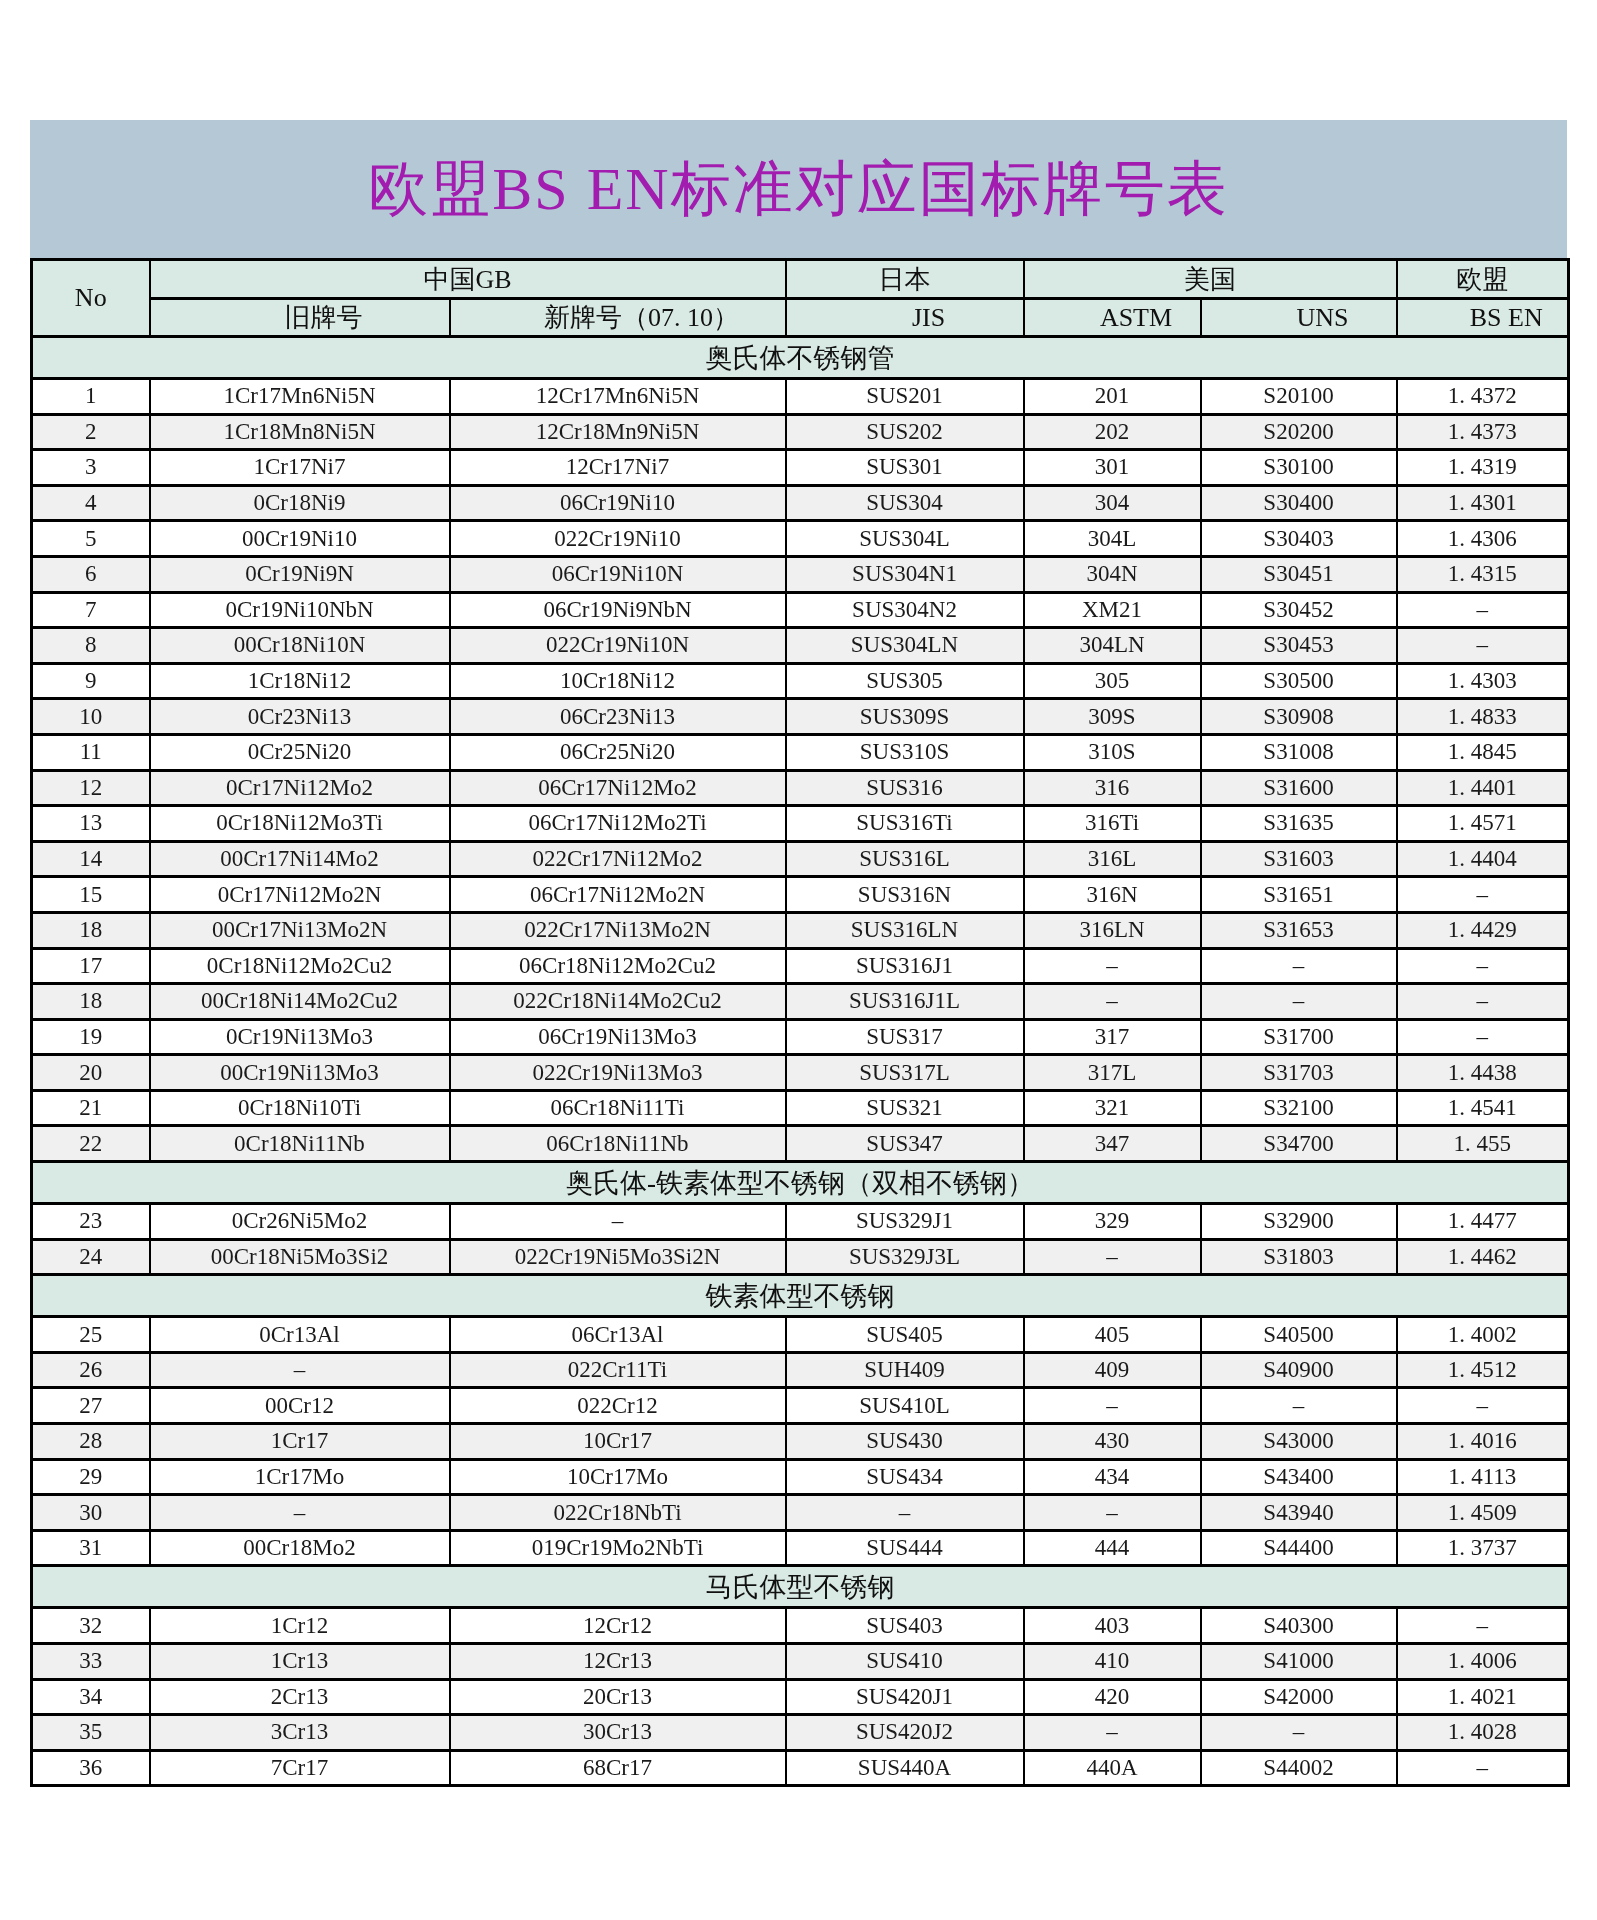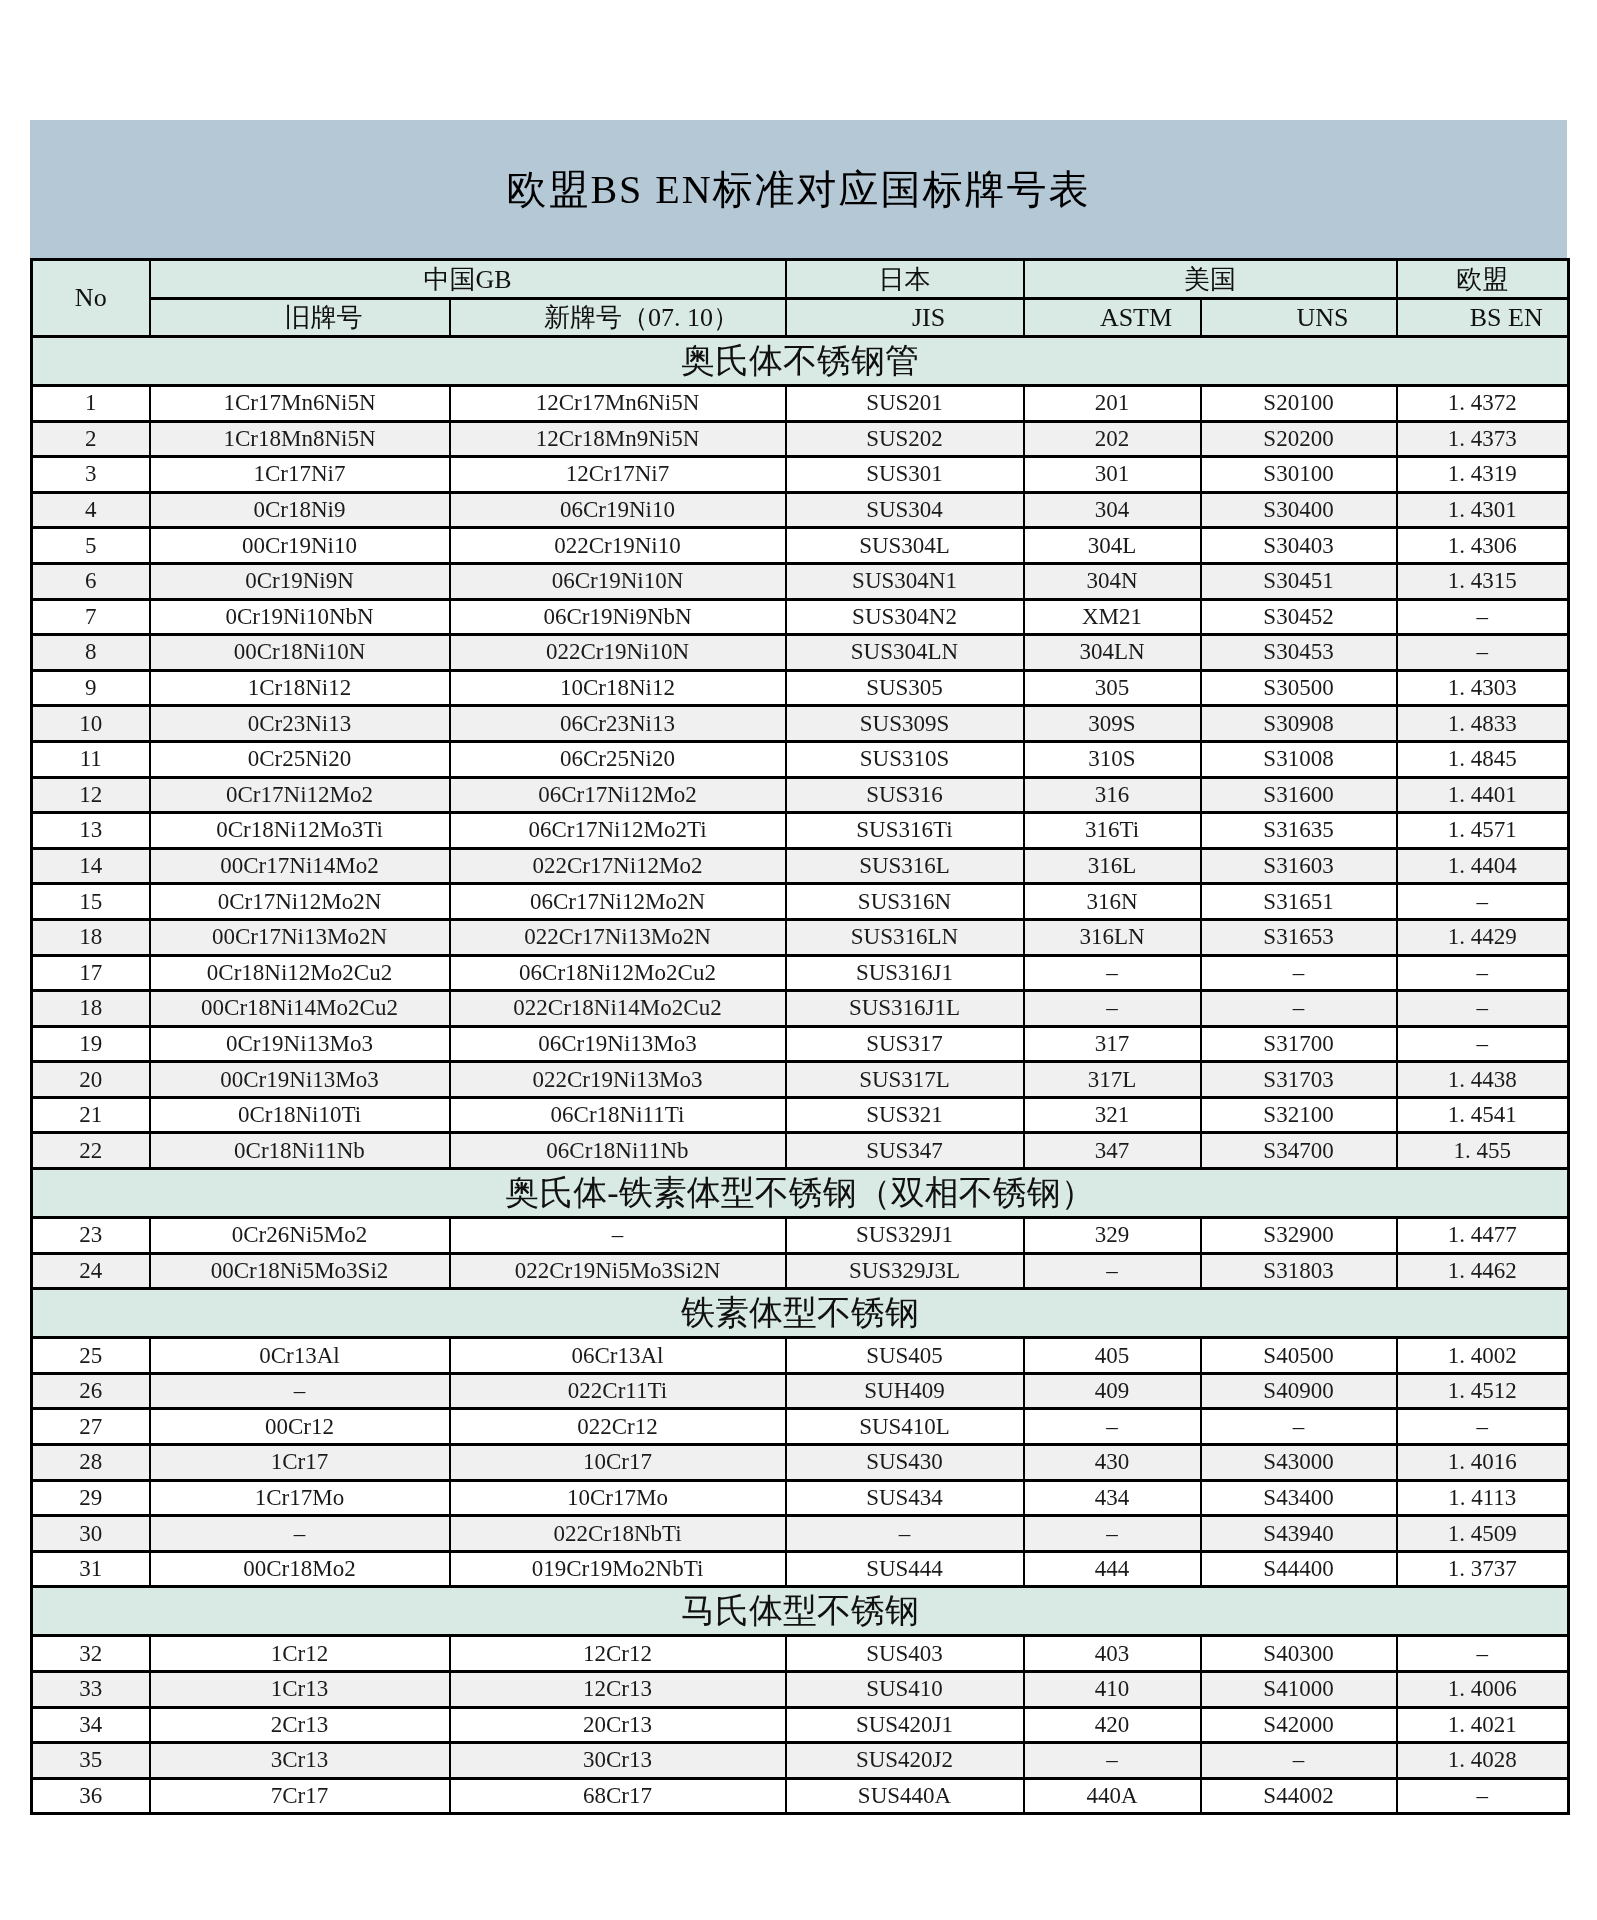--- a/index.html
+++ b/index.html
@@ -23,24 +23,24 @@
     padding-top:120px;
     padding-left:30px;
     width:1567px;
   }
   .banner{
     width:1537px;height:138px;
     background:var(--banner-bg);
     display:flex;align-items:center;justify-content:center;
   }
   .banner .title{
-    font-size:40px;
+    font-size:60px;
     font-weight:400;
     letter-spacing:2px;
-    color:#000000;
+    color:#a21caf;
     white-space:pre;
   }
   table.std{
     width:1537px;
     border-collapse:collapse;
     table-layout:fixed;
     background:#0c4a6e;
   }
   table.std th, table.std td{
     border:2px solid var(--border-color);
@@ -55,21 +55,21 @@
   thead th{
     background:var(--section-bg);
     font-weight:400;
     font-size:26px;
   }
   thead tr.h1 th{height:39px;}
   thead tr.h2 th{height:37px;padding-left:48px;}
   tr.section-row td{
     background:var(--section-bg);
     height:42px;
-    font-size:34px;
+    font-size:27px;
     font-weight:400;
   }
   tr.data-row td{
     height:35.6px;
     font-size:23px;
     background:var(--row-bg);
     color:#1a1a1a;
   }
   tr.data-row.alt td{
     background:var(--row-alt-bg);

